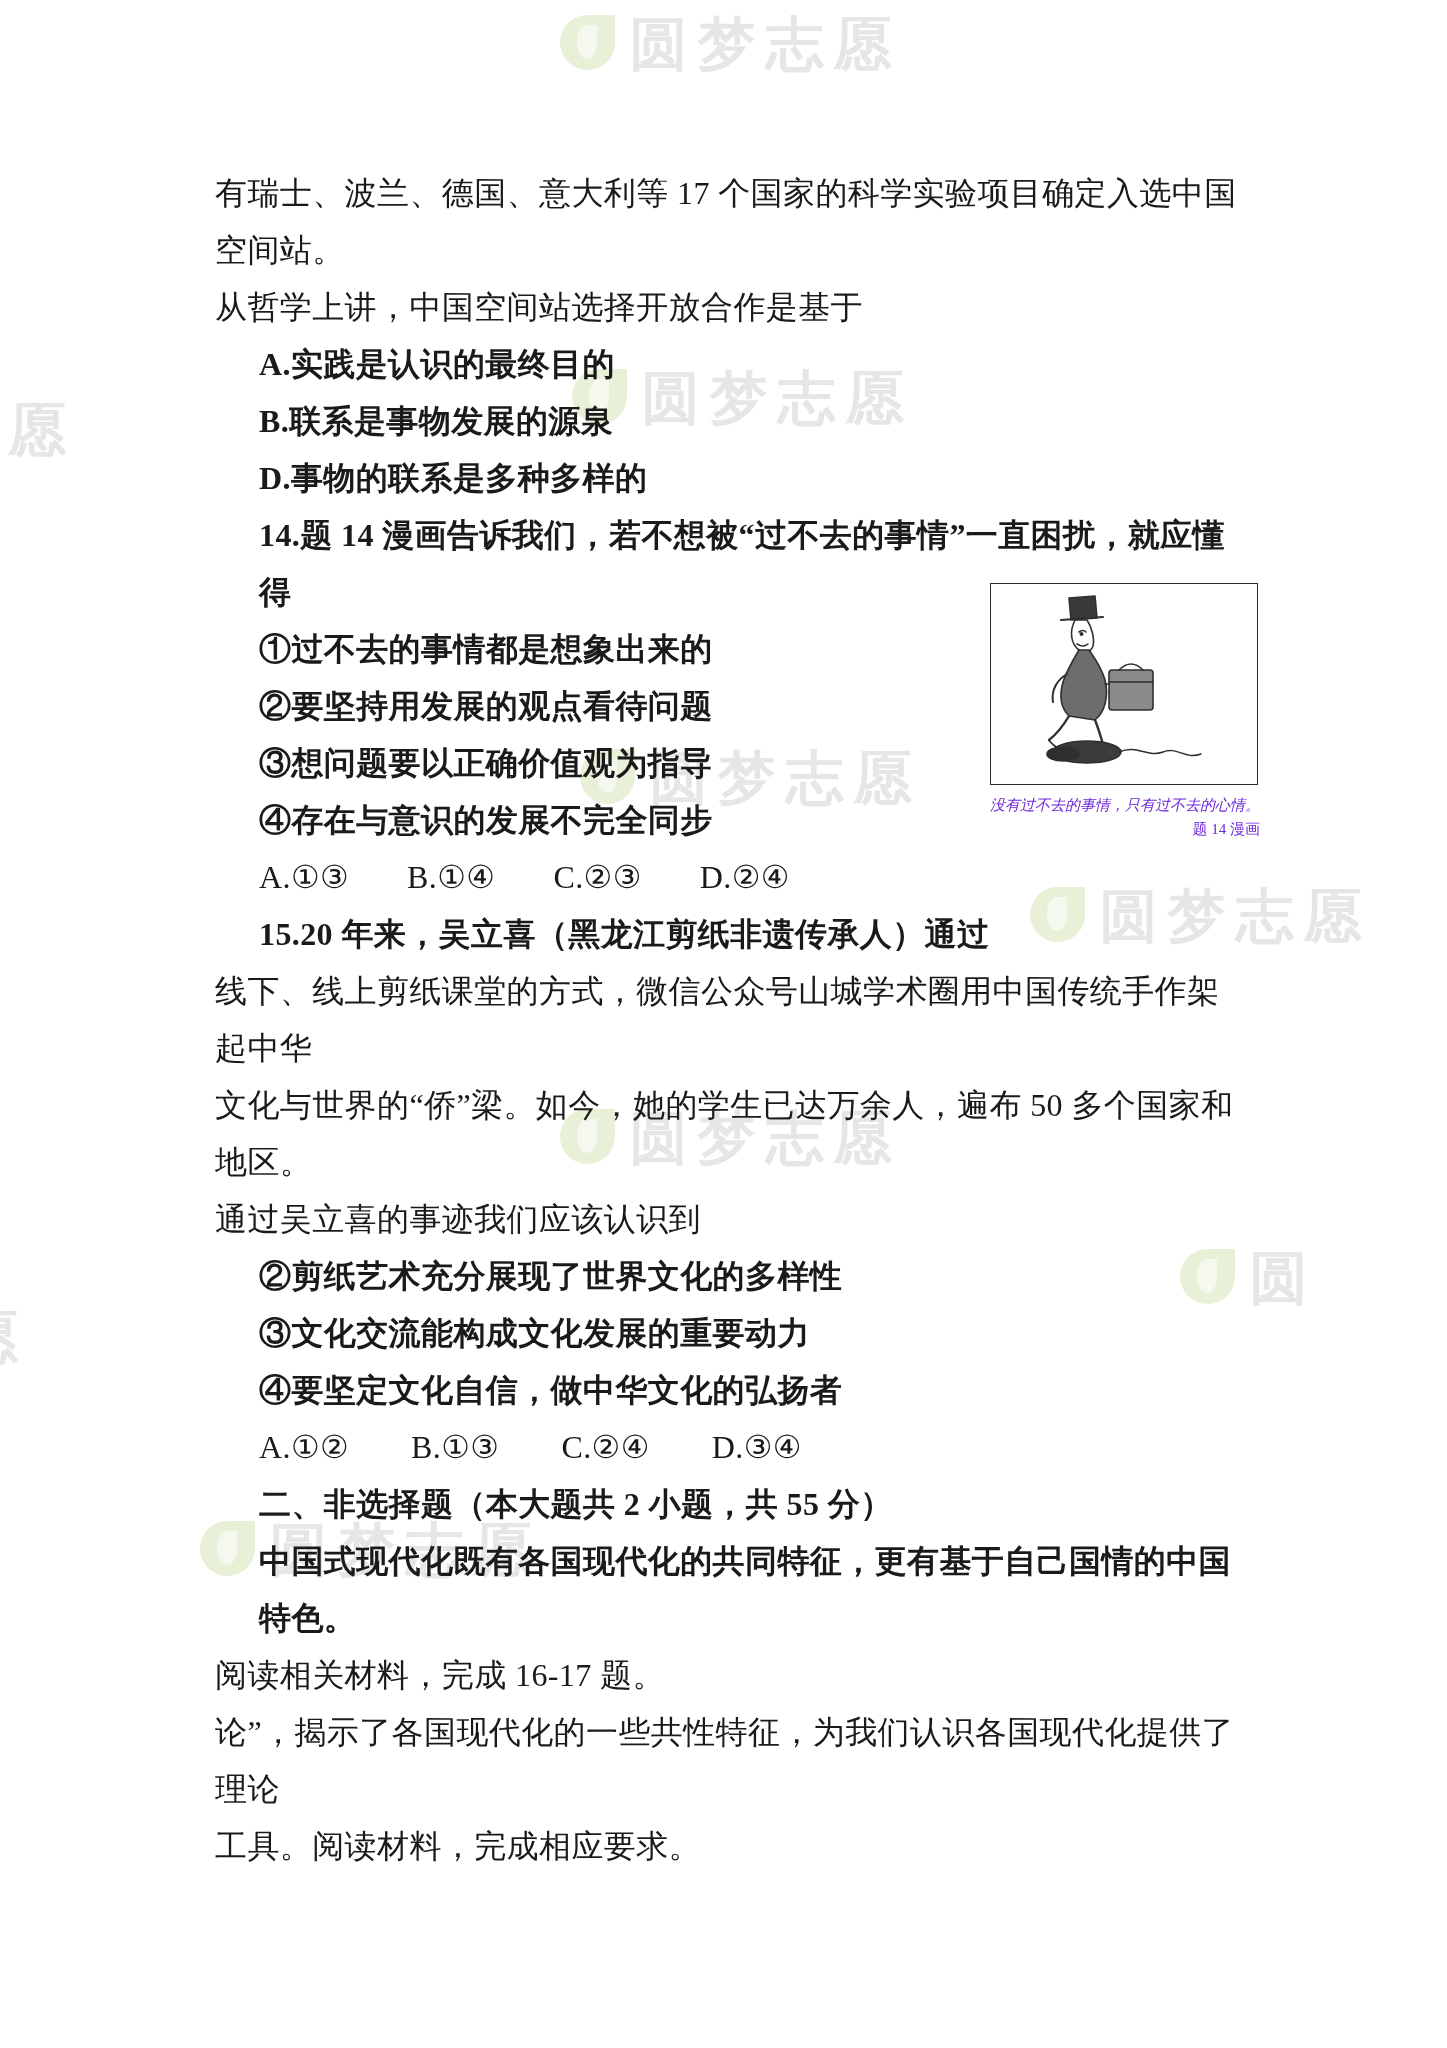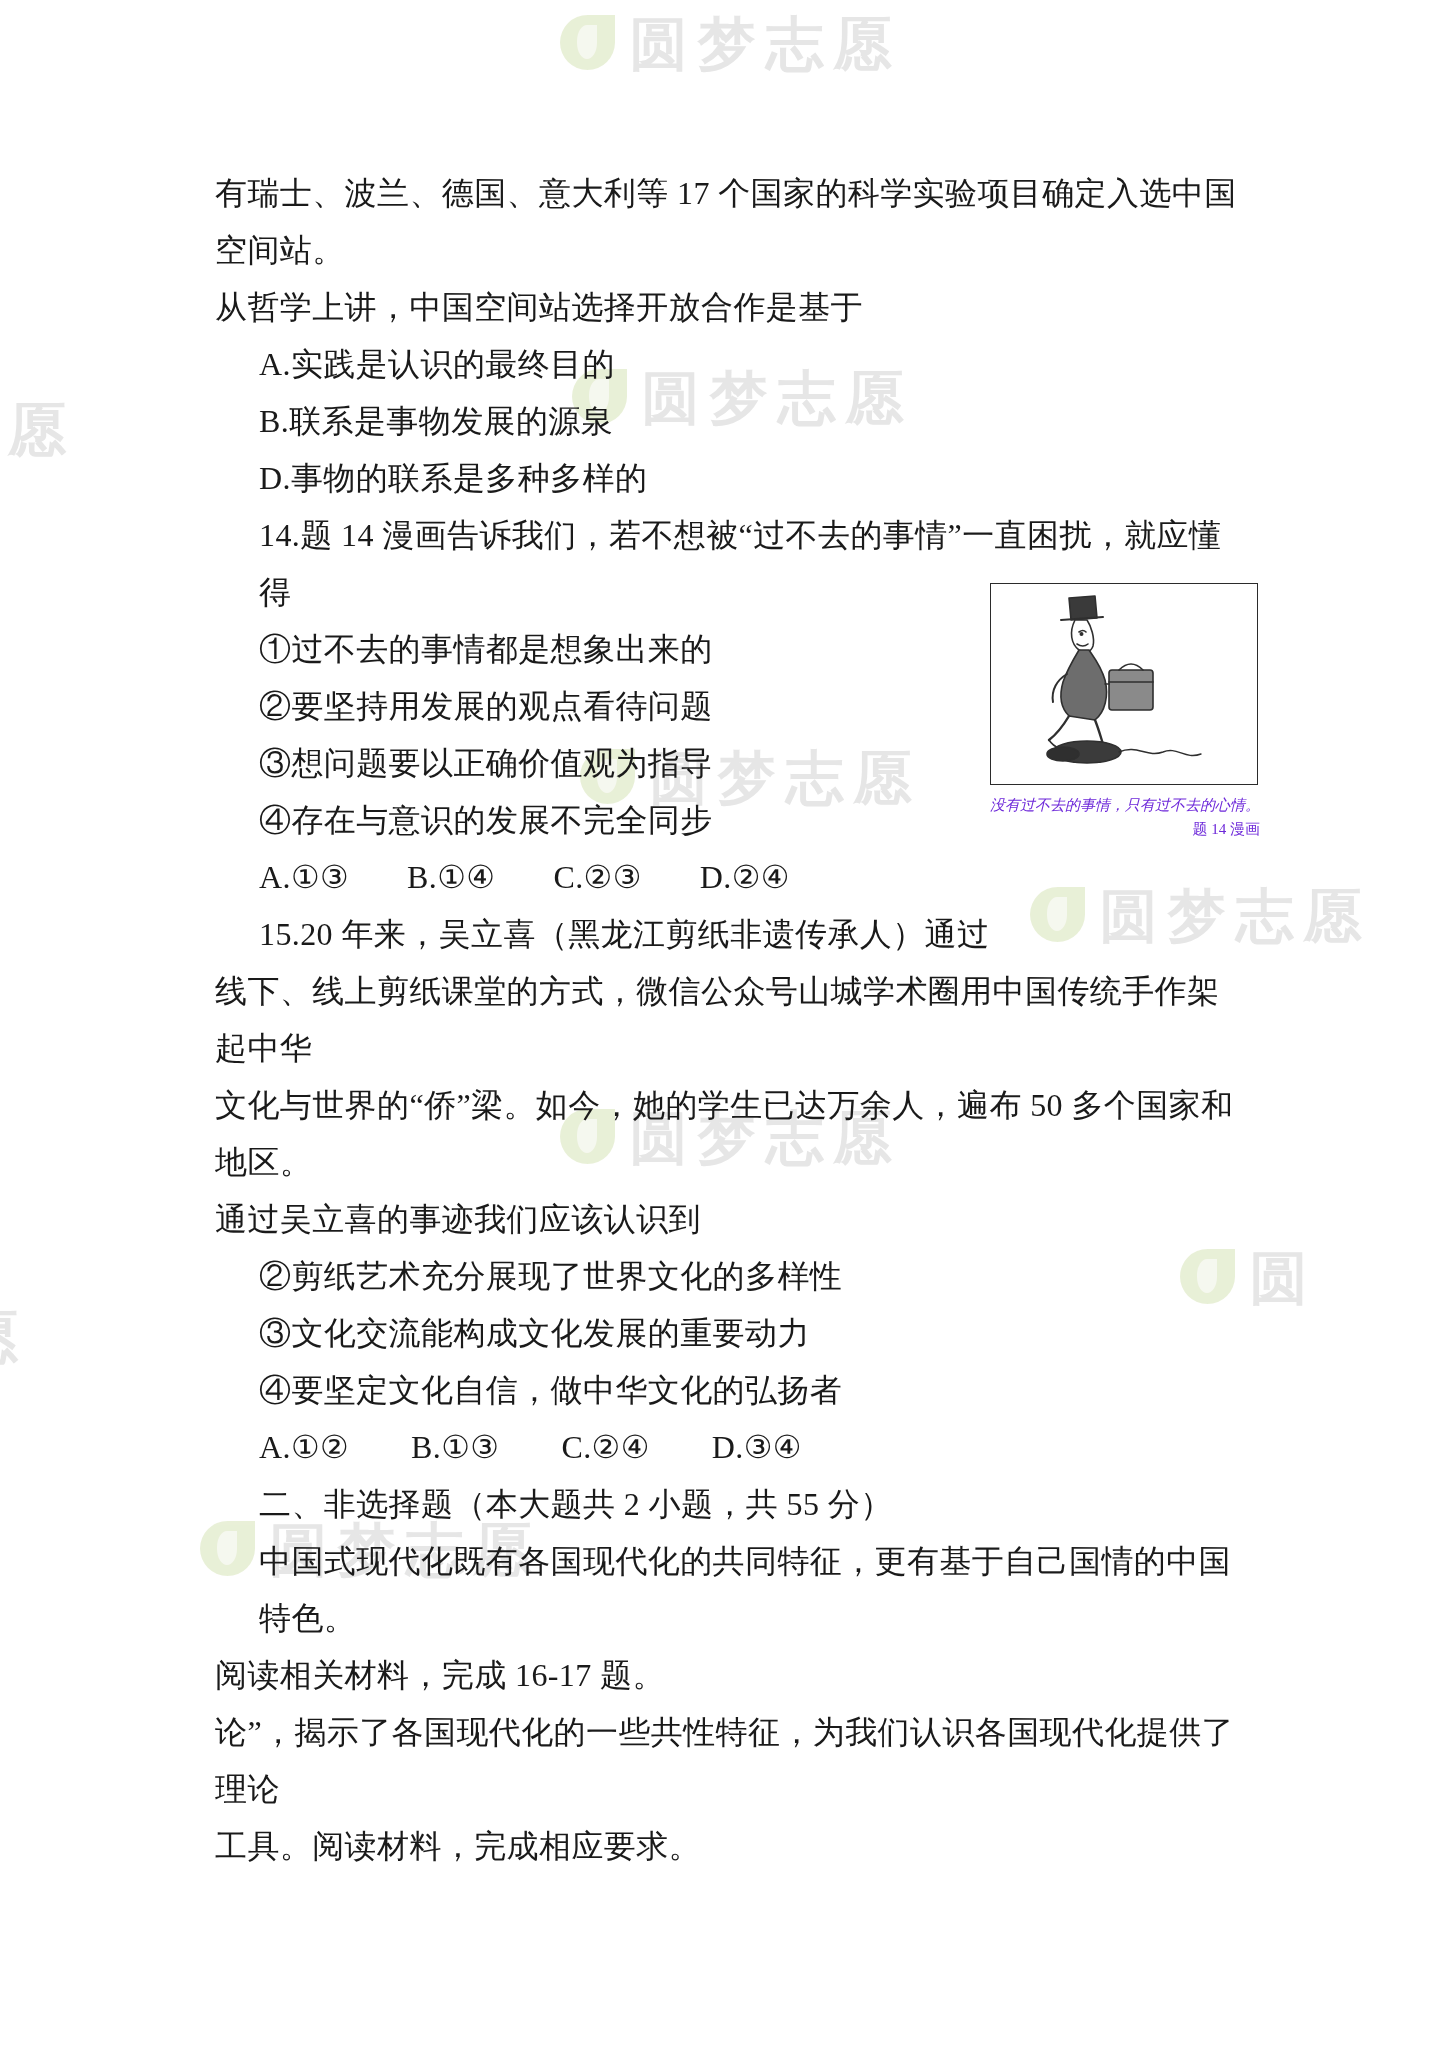--- a/index.html
+++ b/index.html
@@ -70,21 +70,21 @@
     left: 215px;
     top: 165px;
     width: 1030px;
   }
   p {
     margin: 0 0 0 0;
     font-size: 32px;
     line-height: 57px;
     letter-spacing: 0.4px;
   }
-  .indent1 { padding-left: 44px; }
+  .indent1 { padding-left: 44px; font-weight: bold; }
   .opts { padding-left: 44px; }
   .opt-row span { display: inline-block; }
   .gap-a { display: inline-block; width: 58px; }
   .gap-b { display: inline-block; width: 62px; }
 
   
   .cartoon {
     position: absolute;
     left: 990px;
     top: 583px;

